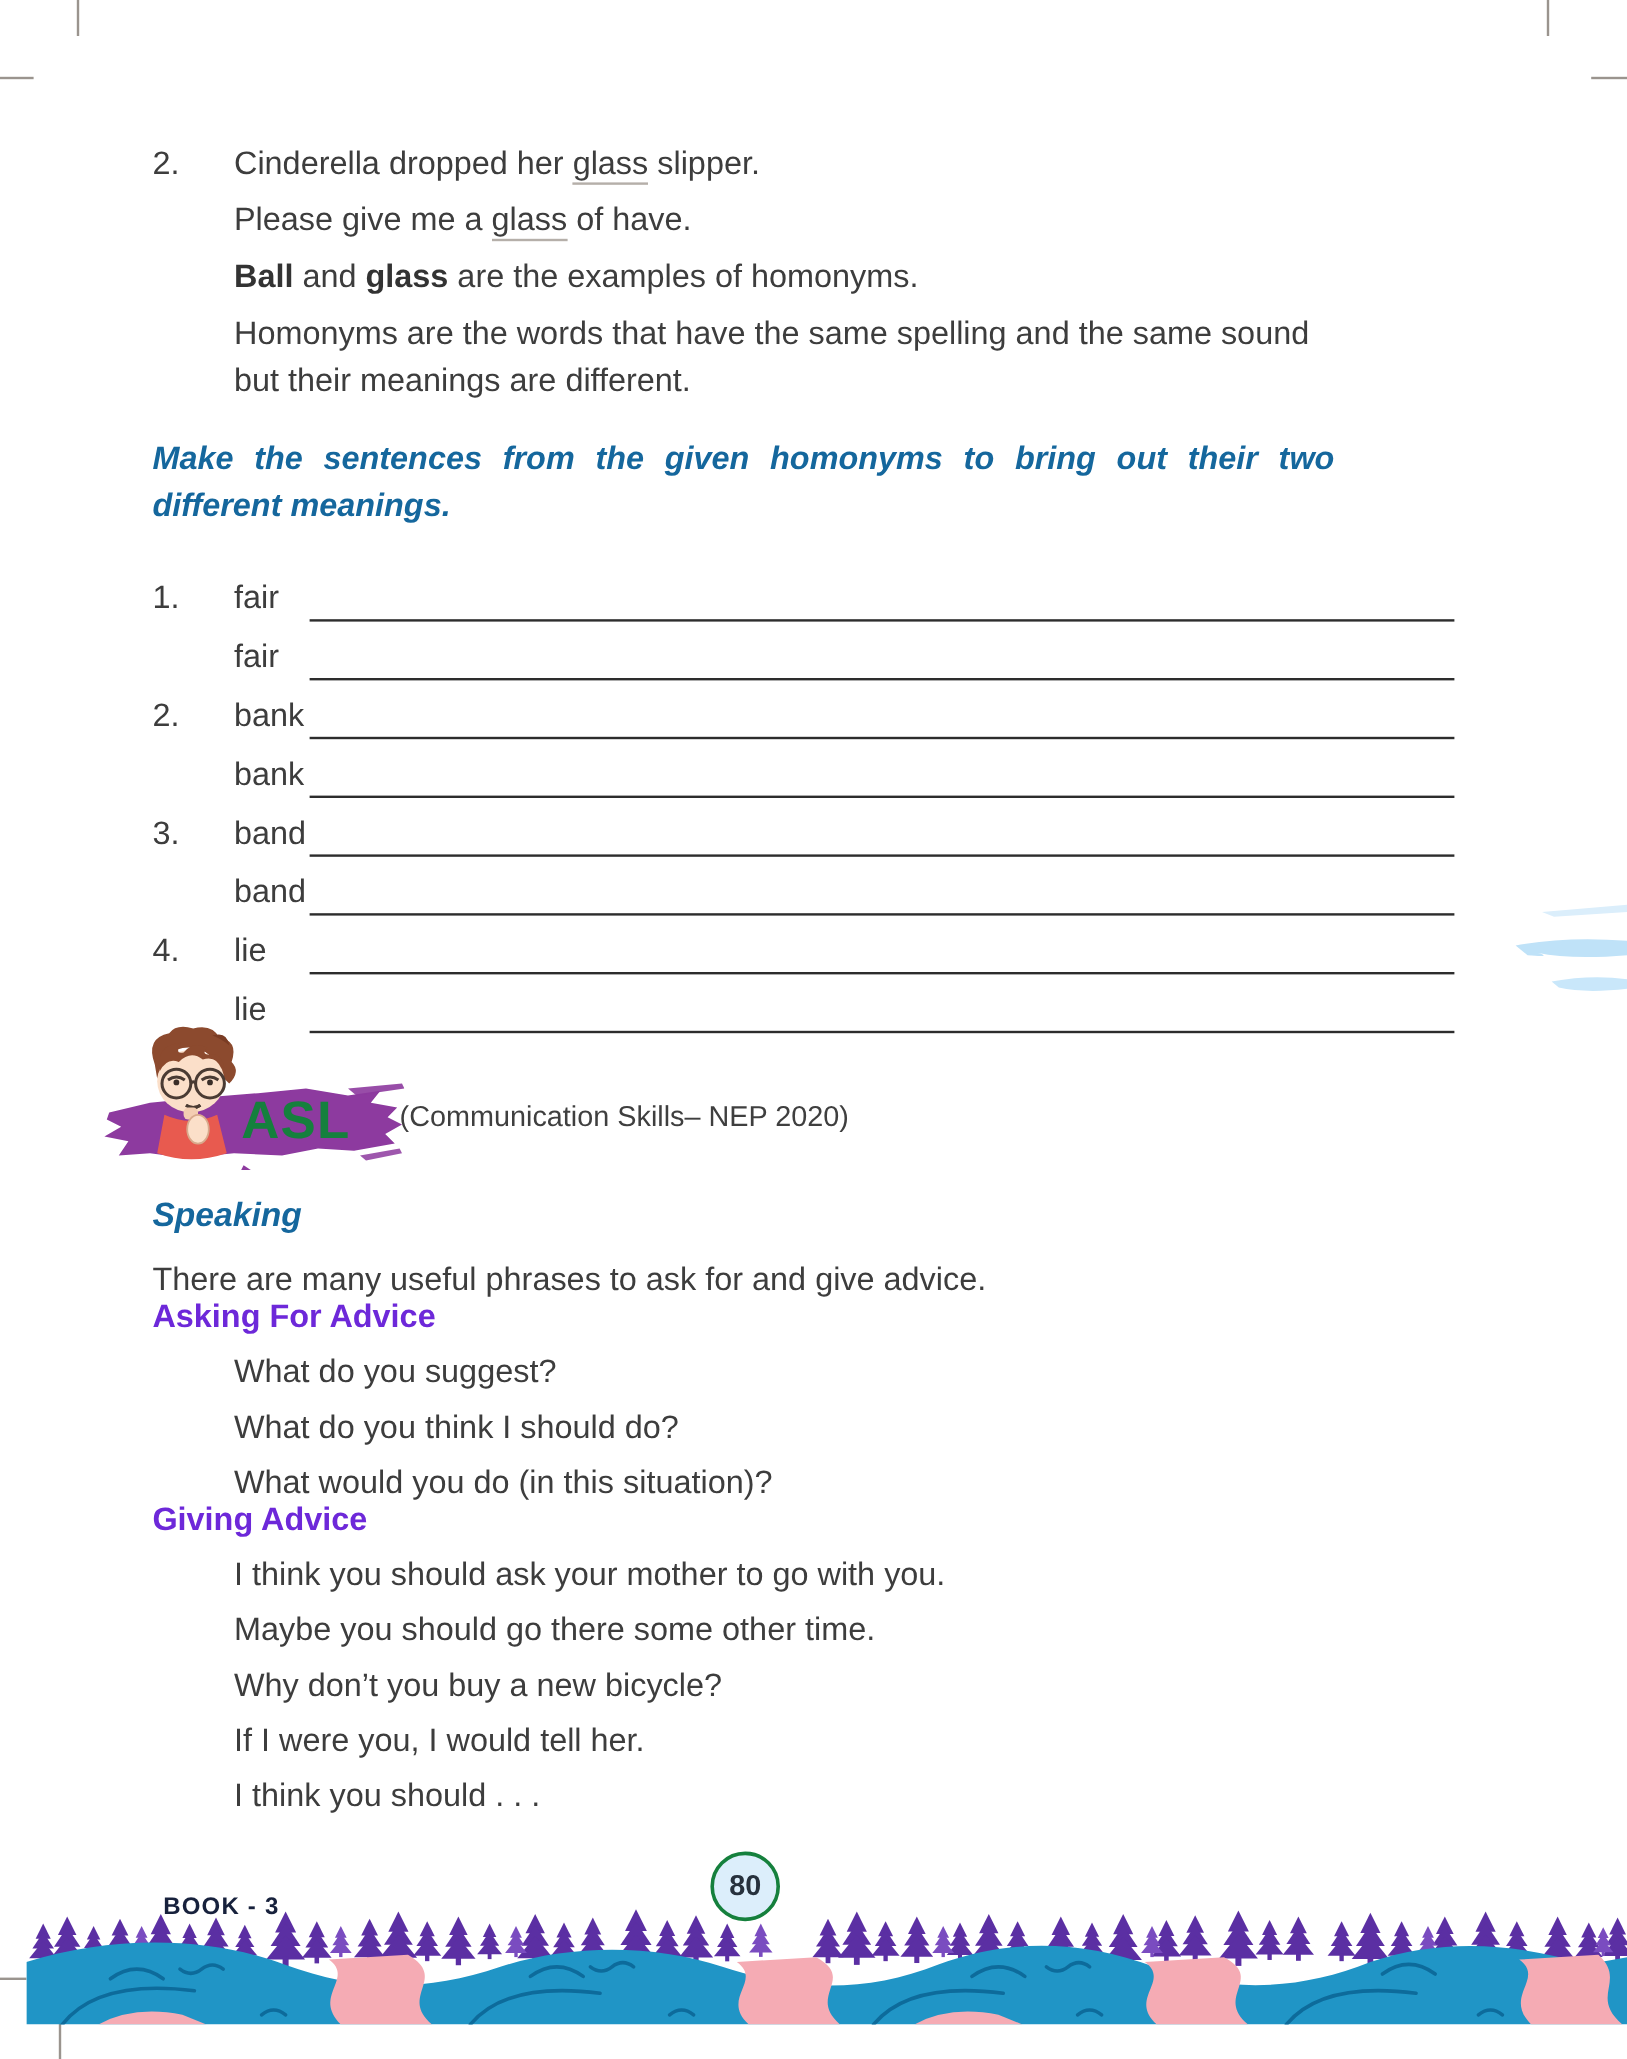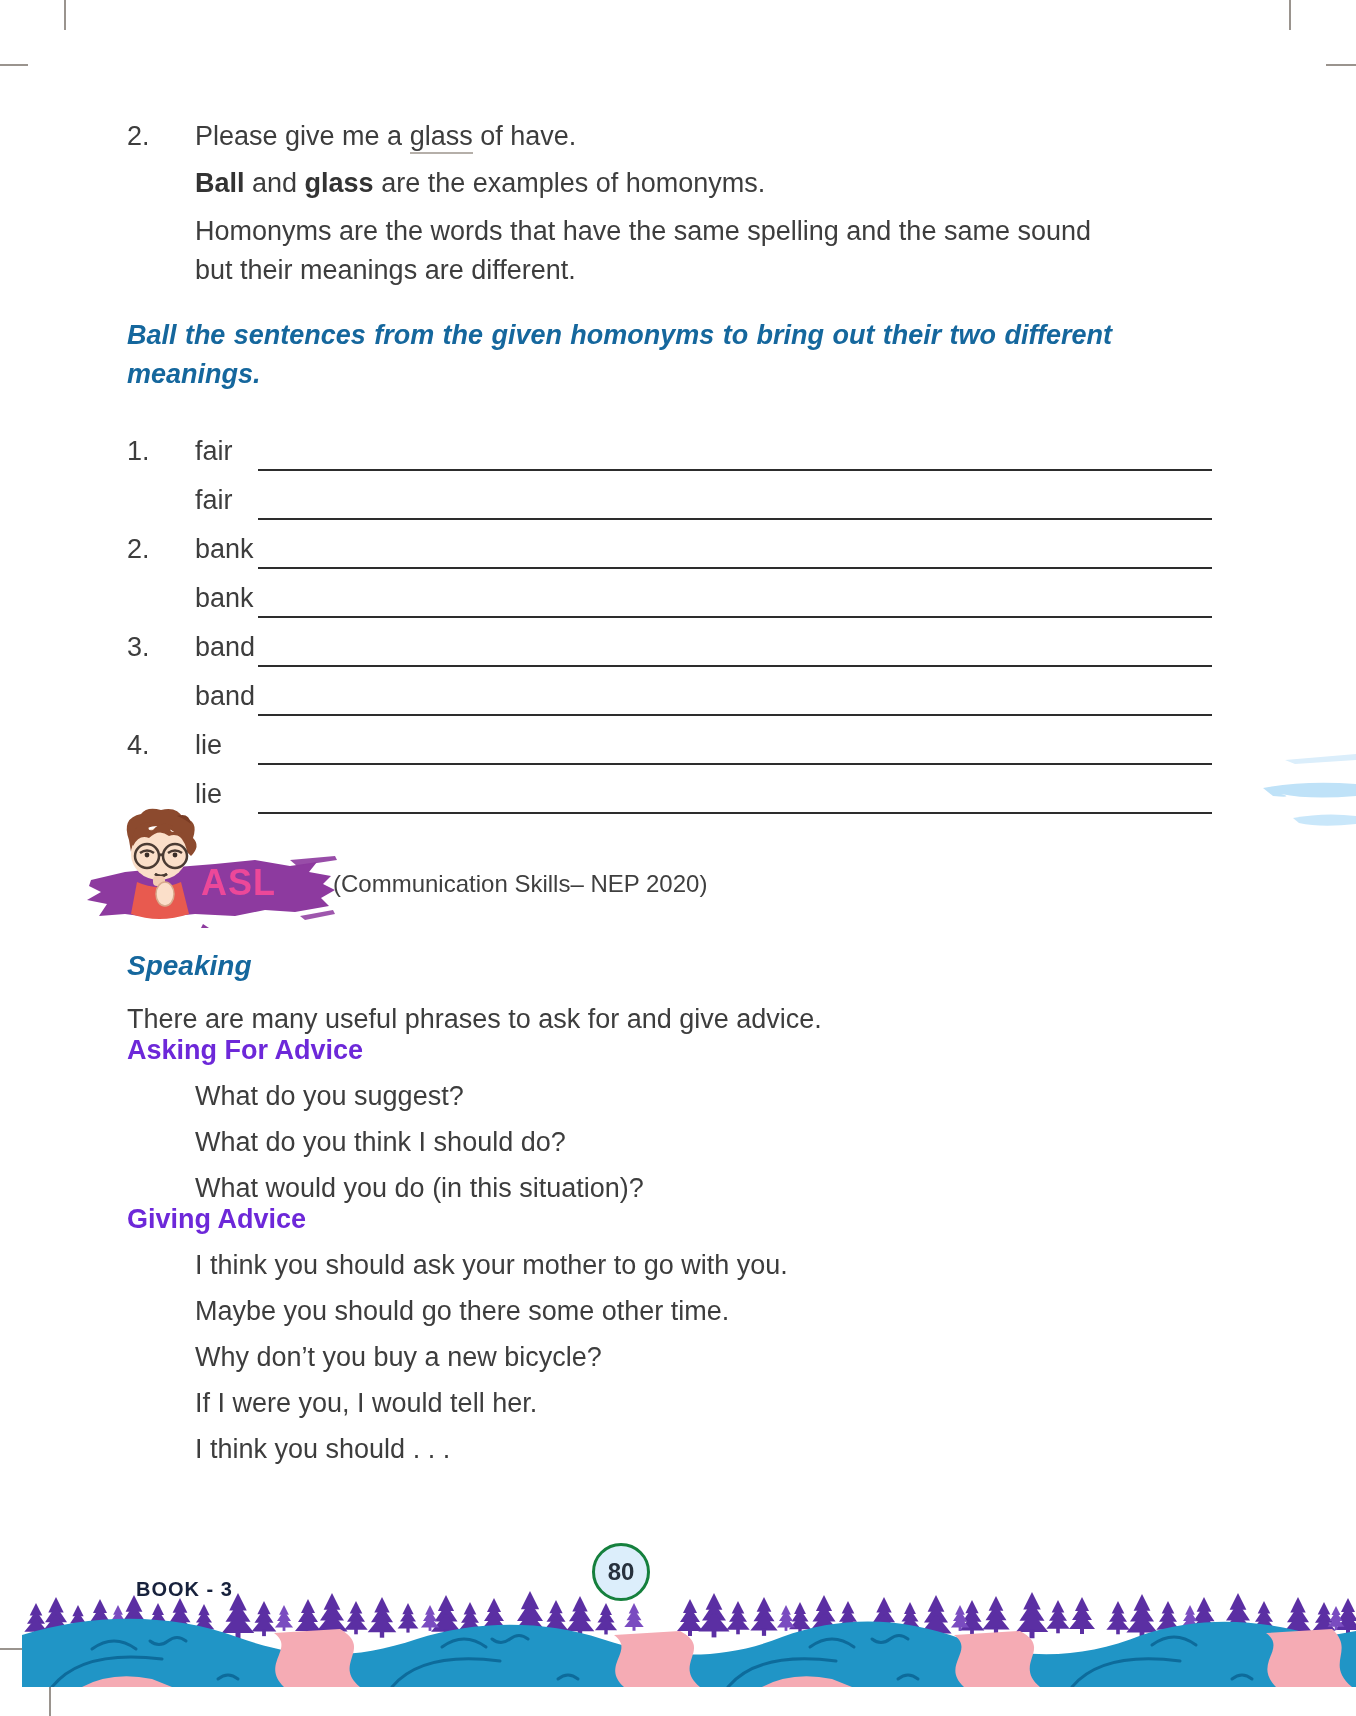--- a/index.html
+++ b/index.html
@@ -34,21 +34,21 @@
   .ex-row { display:flex; align-items:flex-end; height:49px; }
   .ex-num { width:68px; flex:0 0 68px; font-size:27px; line-height:40px; }
   .ex-word { width:63px; flex:0 0 63px; font-size:27px; line-height:40px; }
   .ex-line { flex:1; border-bottom:2px solid #2d2d2d; height:36px; }
 
   
   .asl-banner { position:relative; height:108px; margin-left:-42px; margin-top:12px; }
   .asl-brush { position:absolute; left:0; top:24px; width:252px; height:78px; }
   .asl-char  { position:absolute; left:22px; top:-20px; width:100px; height:122px; }
   .asl-label {
-    position:absolute; left:116px; top:36px; color:#ec4899; font-weight:700; font-size:36px;
+    position:absolute; left:116px; top:36px; color:#15803d; font-weight:700; font-size:44px;
     letter-spacing:1px; z-index:4;
   }
   .asl-subtitle { position:absolute; left:248px; top:44px; font-size:24px; color:#3f3f3f; }
 
   .speaking { font-size:28px; font-weight:700; font-style:italic; color:#15679d; margin-top:16px; }
   .intro { font-size:27px; margin-top:22px; }
   .adv-head { font-size:27px; font-weight:700; color:#6d28d9; }
   .phrase { font-size:27px; margin-left:68px; margin-top:15px; }
 
   
@@ -81,27 +81,28 @@
     <path d="M30 8 L101 2 L101 8 L40 12 Z" fill="#dbeefb"></path>
     <path d="M8 36 Q50 28 101 32 L101 44 Q55 48 26 42 Q40 46 18 44 Z" fill="#bfe2f8"></path>
     <path d="M38 66 Q70 60 101 64 L101 72 Q66 76 44 71 Z" fill="#c9e7fa"></path>
   </svg>
 
   <main class="content">
 
     <div class="example-row">
       <span class="example-num">2.</span>
       <div class="example-text">
+        <p><span>Cinderella dropped her </span><span class="ul-word">glass</span><span> slipper.</span></p>
         <p><span>Please give me a </span><span class="ul-word">glass</span><span> of have.</span></p>
         <p><span class="bold">Ball</span><span> and </span><span class="bold">glass</span><span> are the examples of homonyms.</span></p>
         <p class="def">Homonyms are the words that have the same spelling and the same sound but their meanings are different.</p>
       </div>
     </div>
 
-    <p class="instruction">Ball the sentences from the given homonyms to bring out their two different meanings.</p>
+    <p class="instruction">Make the sentences from the given homonyms to bring out their two different meanings.</p>
 
     <section class="exercise">
       <div class="ex-row">
         <span class="ex-num">1.</span>
         <span class="ex-word">fair</span>
         <span class="ex-line"></span>
       </div>
       <div class="ex-row">
         <span class="ex-num"></span>
         <span class="ex-word">fair</span>

